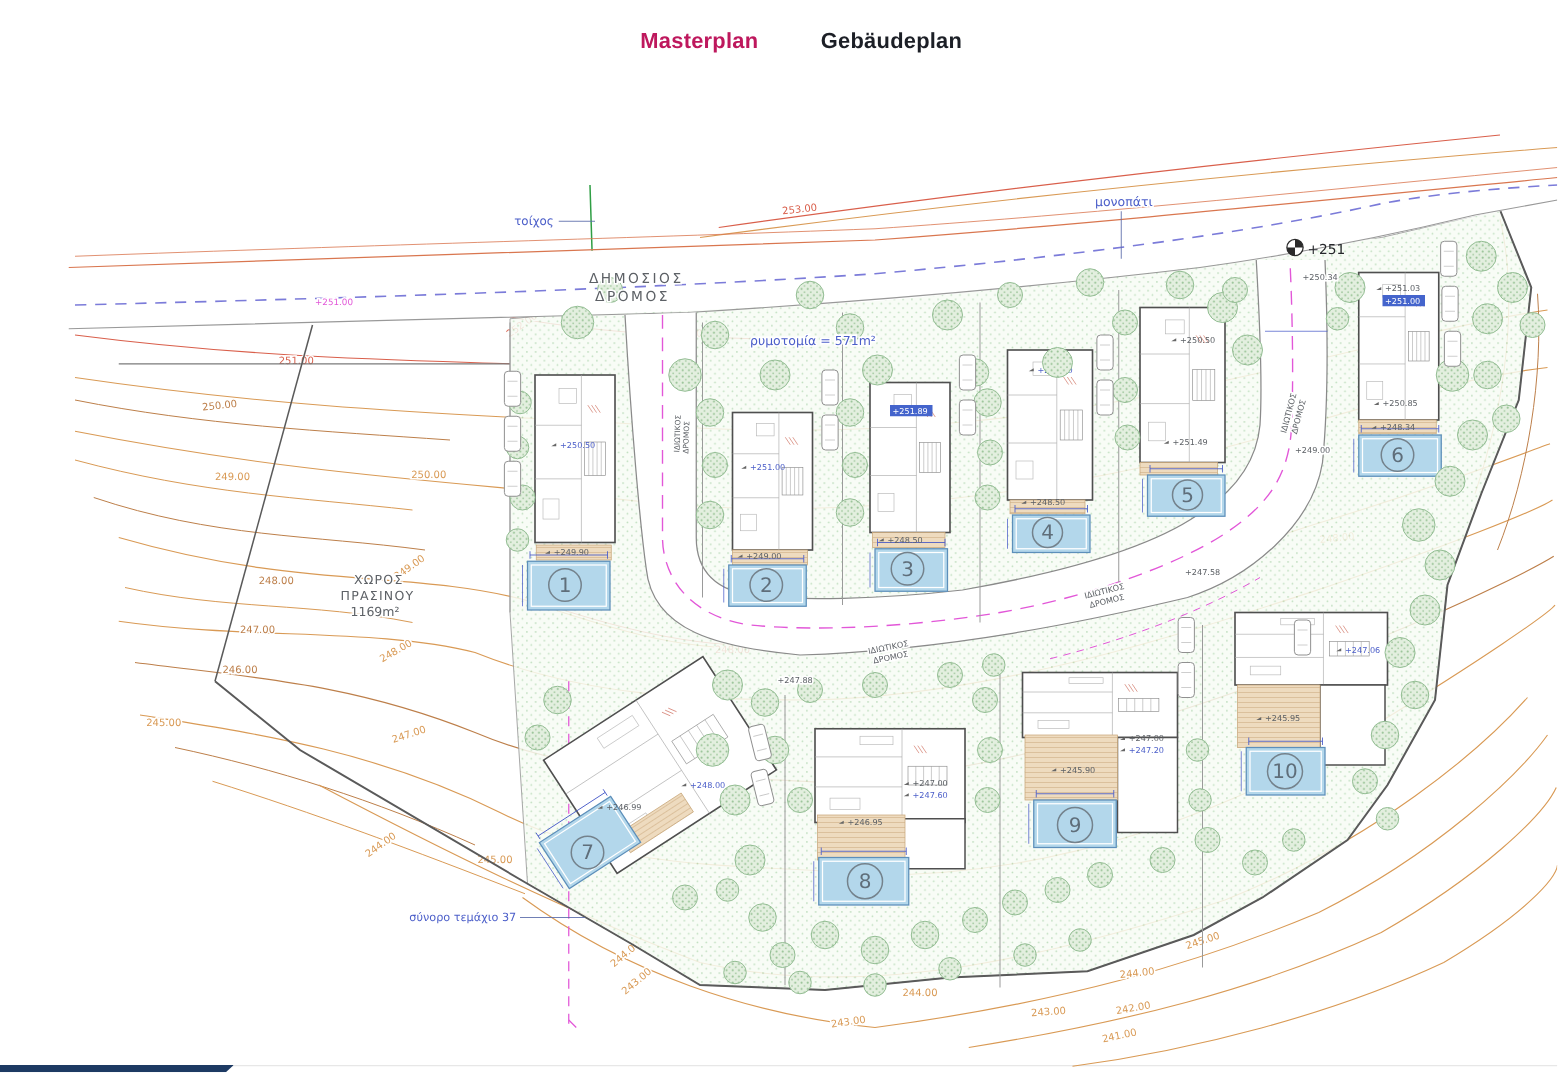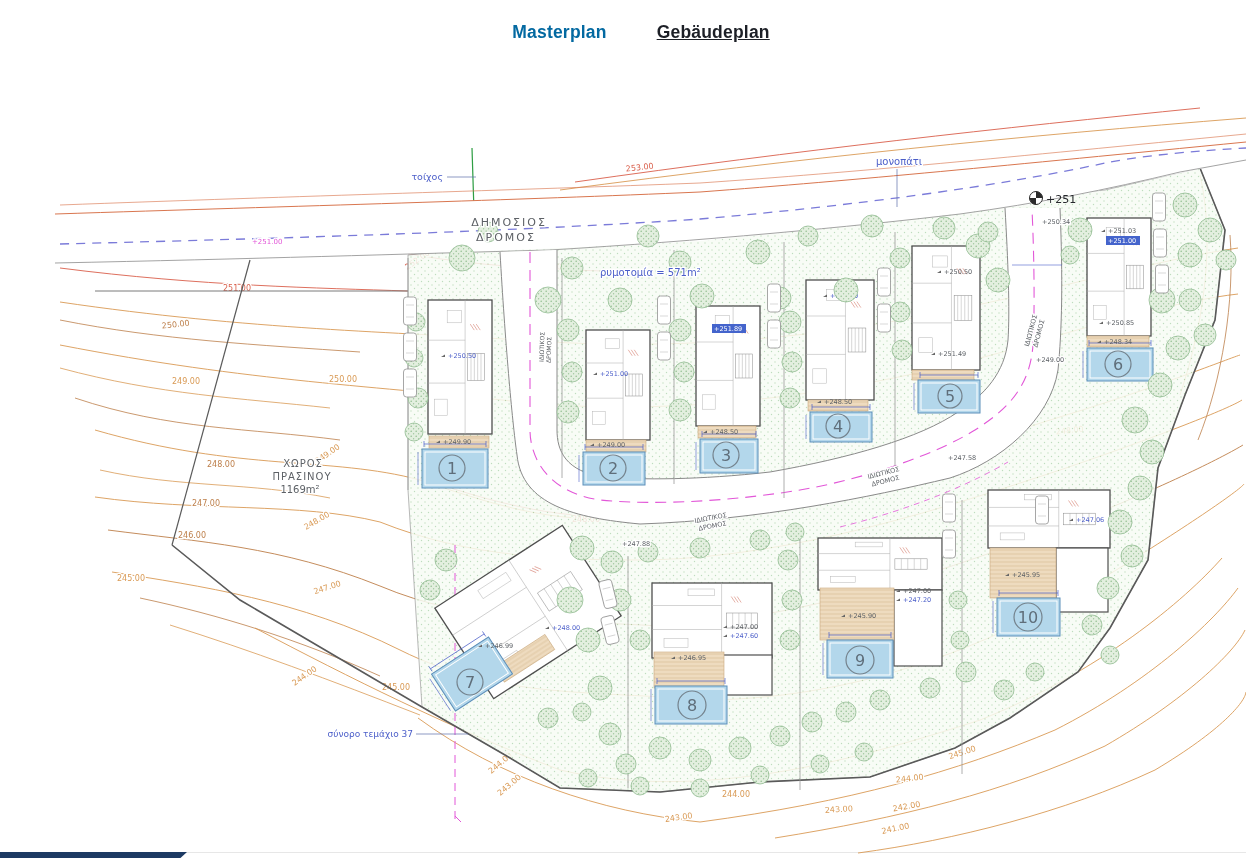--- a/index.html
+++ b/index.html
@@ -1,21 +1,21 @@
 <!DOCTYPE html>
 <html><head>
 <meta charset="utf-8">
 <style>
   html,body{margin:0;padding:0;background:#fff;}
   .stage{position:relative;width:1246px;height:858px;background:#ffffff;overflow:hidden;
          font-family:"Liberation Sans",sans-serif;}
   .tabs{position:absolute;top:22px;left:0;width:100%;display:flex;justify-content:center;
         gap:50px;z-index:5;transform:translateX(18px);}
-  .tab{font-size:17.5px;font-weight:700;color:#0369a1;cursor:pointer;letter-spacing:.2px;}
-  .tab.inactive{color:#1c1f26;text-decoration:underline;}
+  .tab{font-size:17.5px;font-weight:700;color:#be185d;cursor:pointer;letter-spacing:.2px;}
+  .tab.inactive{color:#1c1f26;}
   #plan{position:absolute;left:0;top:0;z-index:1;}
   #plan text{font-family:"DejaVu Sans","Liberation Sans",sans-serif;}
   .footer-hairline{position:absolute;left:0;bottom:5px;width:100%;height:1px;background:#e7e7e7;}
   .footer-accent{position:absolute;left:0;bottom:0;width:187px;height:6px;background:#1d3a63;
         clip-path:polygon(0 0,100% 0,96.5% 100%,0 100%);}
 </style>
 </head>
 <body>
 
 <div class="stage">

